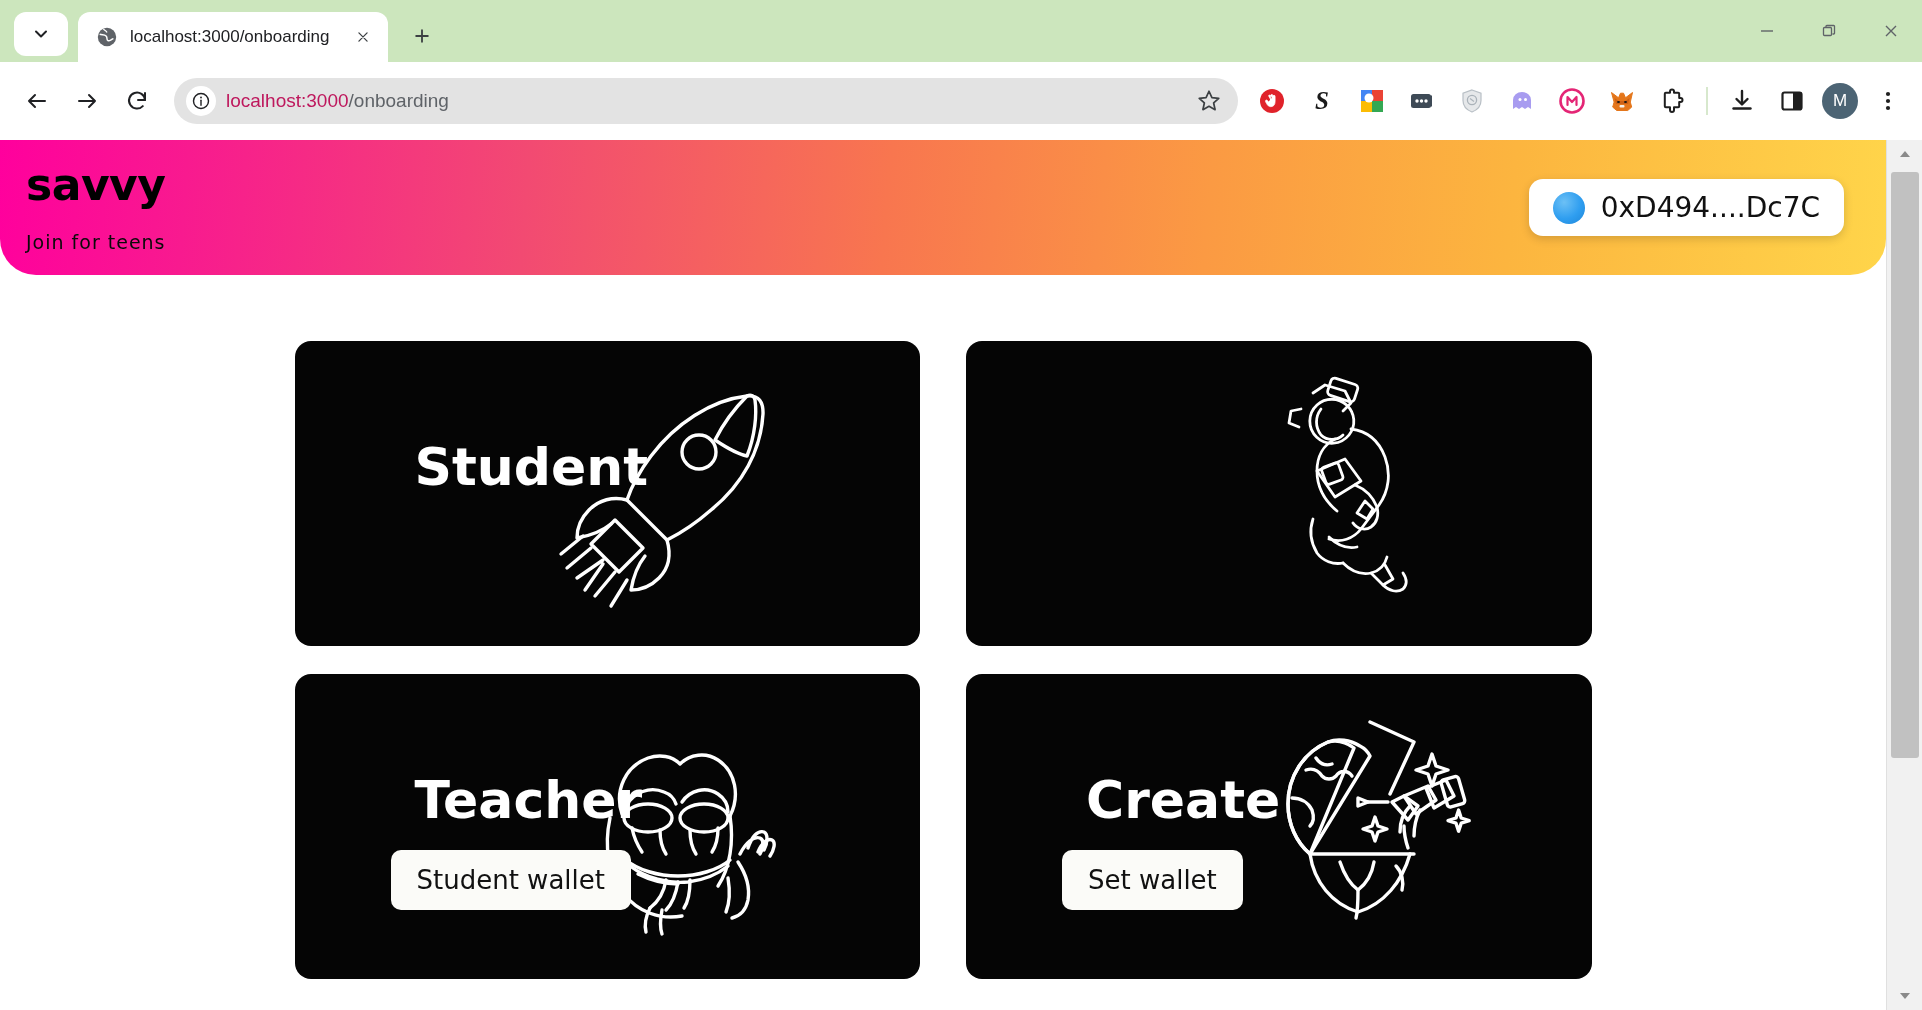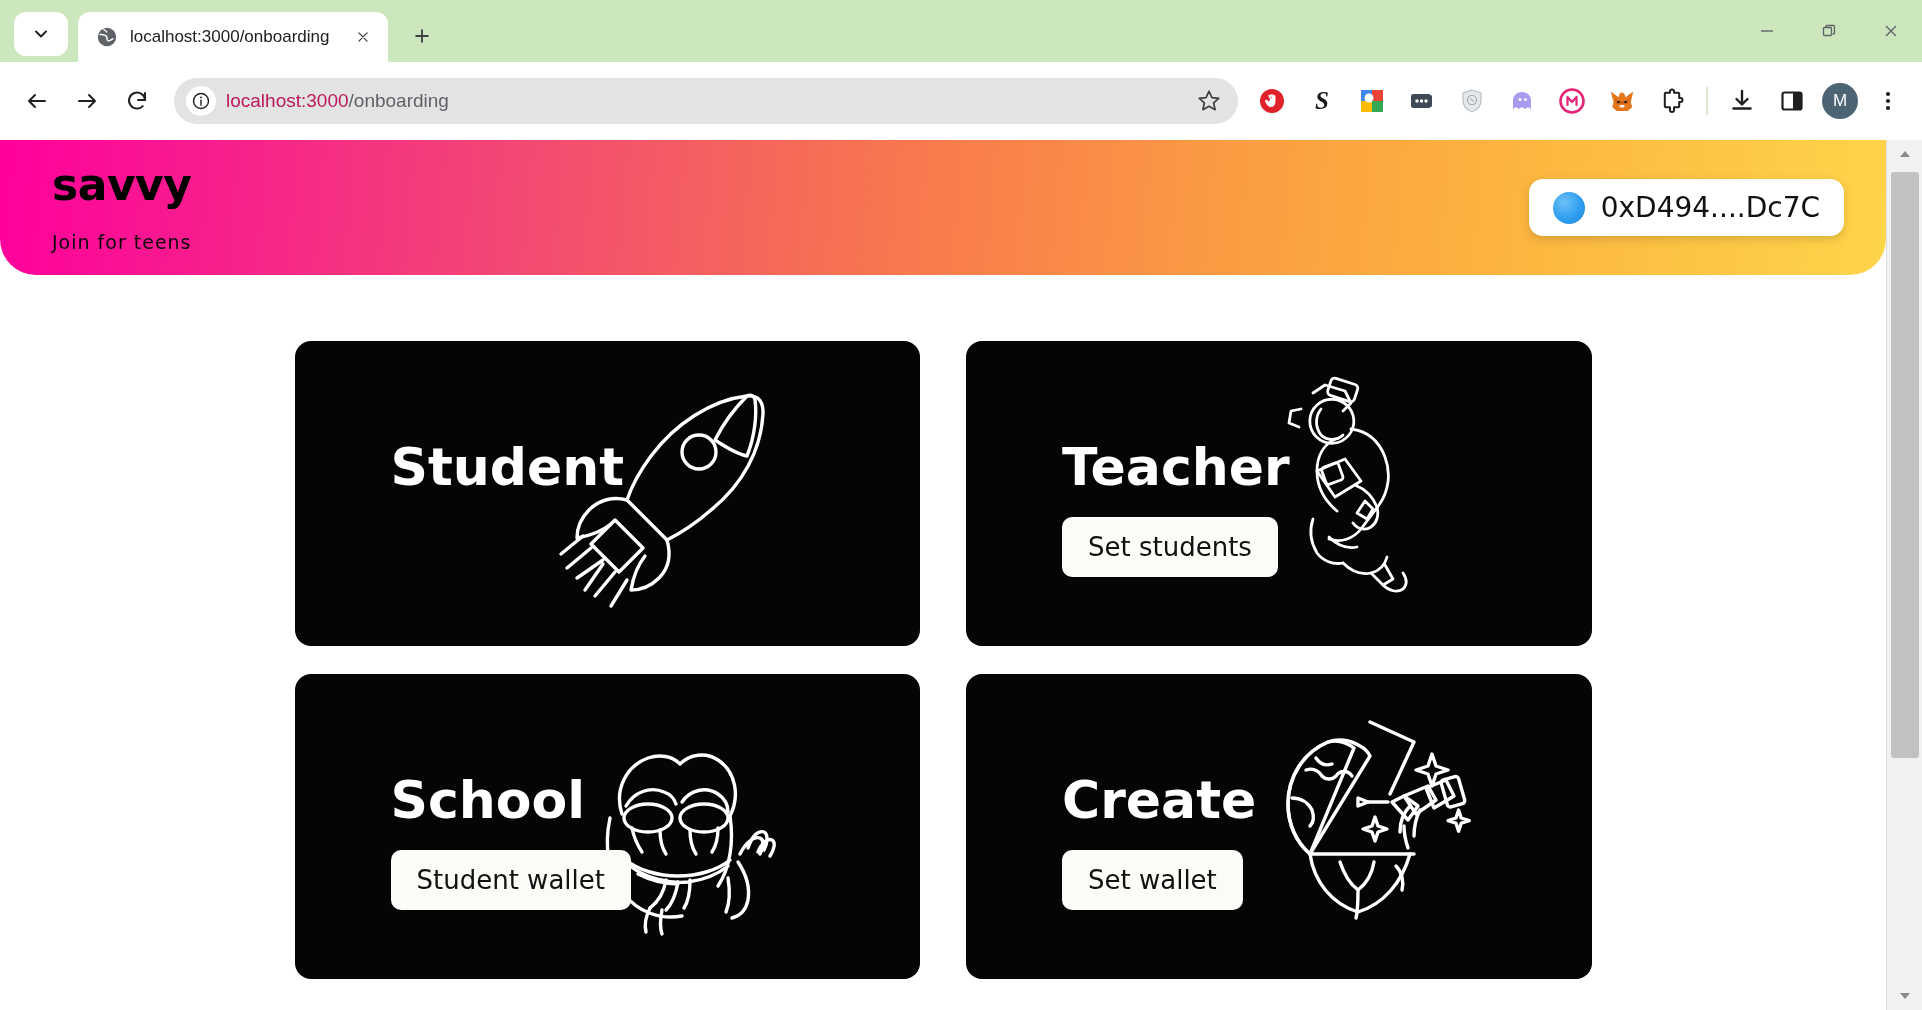--- a/index.html
+++ b/index.html
@@ -109,21 +109,21 @@
   }
   .page { flex:1; position:relative; background:#ffffff; overflow:hidden; }
 
   .appheader {
     height:135px; margin-right:0;
     border-bottom-left-radius:36px; border-bottom-right-radius:36px;
     background:linear-gradient(95deg,#ff009d 0%,#f81a8f 10%,#f24a72 28%,#f8764f 47%,#fb9a43 64%,#fcb53f 80%,#ffd54a 100%);
     display:flex; align-items:center; justify-content:space-between;
     padding:0 42px 0 26px; position:relative;
   }
-  .brand { display:flex; flex-direction:column; gap:24px;margin-left:26px; }
+  .brand { display:flex; flex-direction:column; gap:24px; }
   .brand .logo {
     font-size:44px; font-weight:bold; color:#000; letter-spacing:-0.5px;
     line-height:1; font-family:"DejaVu Sans", sans-serif;
   }
   .brand .tagline {
     font-size:19px; color:#0a0a0a; letter-spacing:1px;
     font-family:"DejaVu Sans", sans-serif;
   }
   .wallet {
     display:flex; align-items:center; gap:16px;
@@ -148,21 +148,21 @@
   .card .art {
     position:absolute; right:0; top:0; width:100%; height:100%;
     pointer-events:none;
   }
   .card .art svg { position:absolute; }
   .card-body {
     position:absolute; left:96px; top:100px; z-index:2;
   }
   .card .ctitle {
     font-size:52px; font-weight:bold; color:#fff; line-height:1;
-    margin-bottom:24px; font-family:"DejaVu Sans", sans-serif;
+    margin-bottom:24px; font-family:"DejaVu Sans", sans-serif;margin-left:24px;
   }
   .card .cbtn {
     display:inline-block; background:#fbfbf8; color:#111;
     border:none; border-radius:10px; padding:15px 26px;
     font-size:26px; cursor:pointer; font-family:"DejaVu Sans", sans-serif;
   }
 
   
   .scrollbar {
     width:36px; background:#f1f1f1; border-left:1px solid #e0e0e0;
@@ -400,24 +400,20 @@
                 <rect x="41" y="52" width="9" height="9" rx="1.5" transform="rotate(-20 45 56)"></rect>
                 <path d="M57 62c5 2 9 6 11 11 1 4 0 8-3 10-3 2-7 1-9-2"></path>
                 <path d="M62 70l4 4-3 5-5-3z"></path>
                 <path d="M36 79c-2 6-1 12 2 17 3 4 8 6 13 5"></path>
                 <path d="M51 101c4 4 9 6 14 5 4-1 7-4 8-8"></path>
                 <path d="M65 106l6 6 5-3-4-7"></path>
                 <path d="M71 112c3 3 7 4 10 2 2-2 2-5 0-8"></path>
                 <path d="M44 88c4 4 9 6 14 5"></path>
               </g>
             </svg>
-          </div>
-          <div class="card-body">
-            <div class="ctitle">Teacher</div>
-            <button class="cbtn">Set students</button>
           </div>
         </div>
 
         <div class="card">
           <div class="art">
             <svg width="260" height="210" viewBox="0 0 130 105" style="left:255px;top:60px;">
               <g fill="none" stroke="#fff" stroke-width="1.7" stroke-linecap="round" stroke-linejoin="round">
                 <path d="M36 40c-4-12 2-24 13-28 6-2 12-1 16 3 5-5 13-6 19-2 9 6 11 18 6 28"></path>
                 <path d="M30 42c-3 14-1 28 7 38 7 9 18 13 29 11"></path>
                 <path d="M90 41c2 13 0 26-6 35"></path>
@@ -433,21 +429,21 @@
                 <path d="M58 73c-1 6-4 11-8 14M64 74c-1 6-3 11-6 14M70 73c0 6-1 11-3 14"></path>
                 <path d="M50 87c-2 4-3 8-2 12M56 88c-1 5-1 9 0 12"></path>
                 <path d="M95 60c3-6 7-9 10-8 2 1 2 4 0 8M99 57c2-6 5-9 8-8 2 1 2 5 0 9"></path>
                 <path d="M104 59c2-5 5-7 7-6 2 1 1 5-1 8"></path>
                 <path d="M94 64c4 6 6 13 5 19-1 5-4 8-8 9"></path>
                 <path d="M89 72c1 6 1 12-1 17"></path>
               </g>
             </svg>
           </div>
           <div class="card-body">
-            <div class="ctitle">School</div>
+            <div class="ctitle">Teacher</div>
             <button class="cbtn">Student wallet</button>
           </div>
         </div>
 
         <div class="card">
           <div class="art">
             <svg width="250" height="230" viewBox="0 0 125 115" style="left:270px;top:40px;">
               <g fill="none" stroke="#fff" stroke-width="1.7" stroke-linecap="round" stroke-linejoin="round">
                 <path d="M46 14c-12 5-20 17-20 31 0 10 4 19 11 25l22-53c-4-3-9-4-13-3z"></path>
                 <path d="M46 14c5-2 11-1 16 2 2 1 4 3 5 5L37 70c-7-6-11-15-11-25 0-14 8-26 20-31z"></path>

